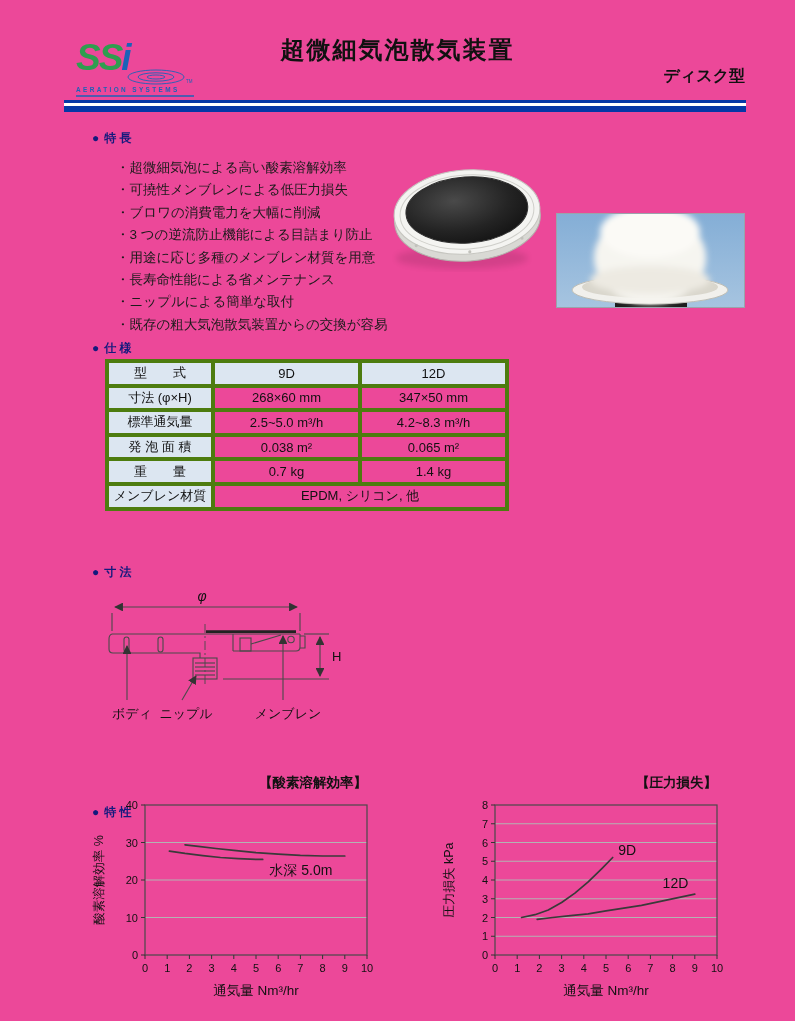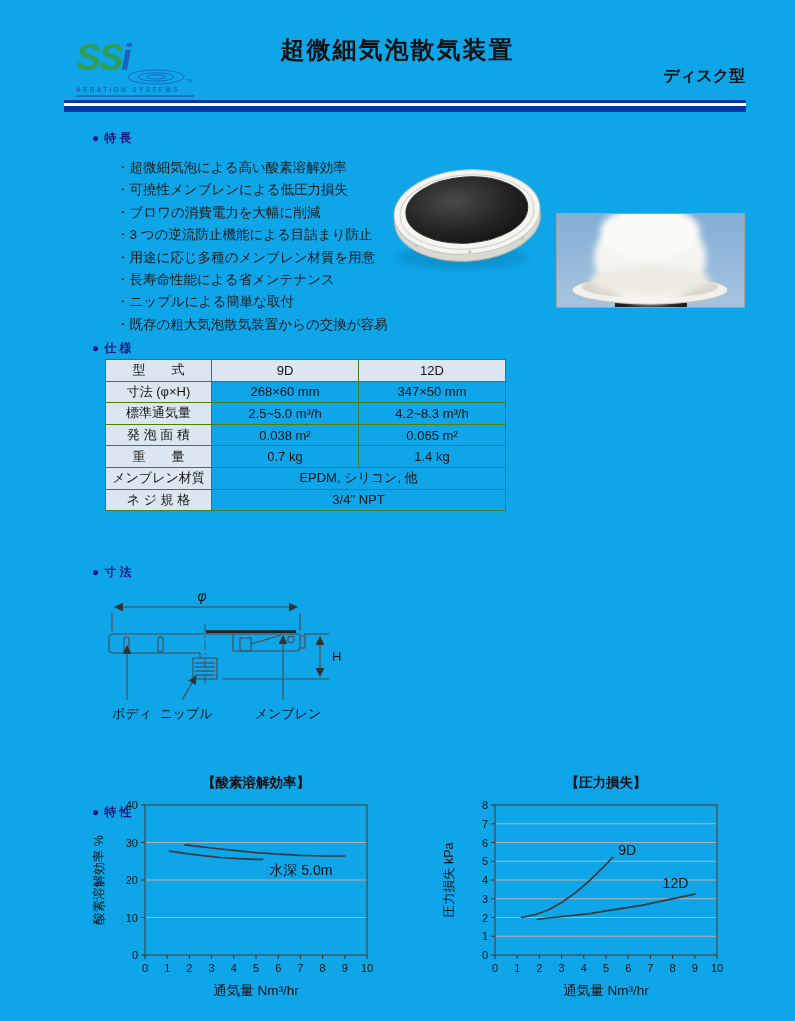--- a/index.html
+++ b/index.html
@@ -1,16 +1,16 @@
 <!DOCTYPE html>
 <html><head>
 <meta charset="utf-8">
 <style>
   html,body{margin:0;padding:0;background:#fff;}
-  .page{position:relative;width:795px;height:1021px;background:#0ea5e9;overflow:hidden;
+  .page{position:relative;width:795px;height:1021px;background:#ec4899;overflow:hidden;
         font-family:"Liberation Sans",sans-serif;color:#1b1b1b;}
   
   .logo-svg{position:absolute;left:74px;top:34px;}
   .doc-title{position:absolute;left:0;right:0;top:34px;text-align:center;
              font-size:24px;font-weight:bold;letter-spacing:2px;color:#111;}
   .doc-subtitle{position:absolute;right:50px;top:66px;font-size:16px;font-weight:bold;color:#111;}
   .rule{position:absolute;left:64px;top:100px;width:682px;}
   .rule .r1{height:3px;background:#0437a6;}
   .rule .r2{height:3px;background:#fff;}
   .rule .r3{height:6px;background:#0437a6;}
@@ -18,30 +18,30 @@
   .sec-head{position:absolute;font-size:12px;font-weight:bold;color:#141a7d;white-space:nowrap;}
   .sec-head .bullet{margin-right:5px;}
   
   .features{position:absolute;left:116px;top:157px;font-size:13.5px;line-height:22.4px;color:#1b1b1b;}
   
   .disc-photo{position:absolute;left:392px;top:146px;}
   .bubble-photo{position:absolute;left:556px;top:213px;border:1px solid #9aa3ab;background:#8ab2d8;line-height:0;}
   
   .spec-table{position:absolute;left:105px;top:359px;border-collapse:collapse;table-layout:fixed;
               font-size:13px;color:#111;}
-  .spec-table td,.spec-table th{border:1px solid #4d7c0f;text-align:center;padding:1px 4px;
+  .spec-table td,.spec-table th{border:4px solid #4d7c0f;text-align:center;padding:1px 4px;
               height:18.6px;font-weight:normal;white-space:nowrap;margin-left:8px;}
   .spec-table .lbl{background:#dce6f1;}
   .spec-table .hdr{background:#dce6f1;}
   
   .dims-svg{position:absolute;left:98px;top:586px;}
   .dims-svg text{font-family:"Liberation Sans",sans-serif;fill:#111;}
   
   .chart{position:absolute;width:320px;}
-  .chart-title{width:222px;margin-left:55px;text-align:center;font-size:13.5px;font-weight:600;
+  .chart-title{width:222px;margin-left:55px;text-align:right;font-size:13.5px;font-weight:600;
                color:#111;height:20px;line-height:18px;white-space:nowrap;}
   .chart-svg text{font-family:"Liberation Sans",sans-serif;}
 </style>
 </head>
 <body>
 
 <div class="page">
 
   <svg class="logo-svg" width="124" height="66" viewBox="0 0 124 66">
     <text x="2" y="36" font-size="37" font-weight="bold" font-style="italic" letter-spacing="-2"><tspan fill="#2f9e4f">SS</tspan><tspan fill="#1b62b8">i</tspan></text>
@@ -153,24 +153,20 @@
       <td>0.065 m²</td>
     </tr>
     <tr>
       <td class="lbl">重　　量</td>
       <td>0.7 kg</td>
       <td>1.4 kg</td>
     </tr>
     <tr>
       <td class="lbl">メンブレン材質</td>
       <td colspan="2">EPDM, シリコン, 他</td>
-    </tr>
-    <tr>
-      <td class="lbl">ネ ジ 規 格</td>
-      <td colspan="2">3/4" NPT</td>
     </tr>
   </tbody>
     </table>
 
   <div class="sec-head" style="left:92px;top:564px;">
     <span class="bullet">●</span><span>寸 法</span>
   </div>
 
   <svg class="dims-svg" width="252" height="142" viewBox="0 0 252 142">
     <defs>

